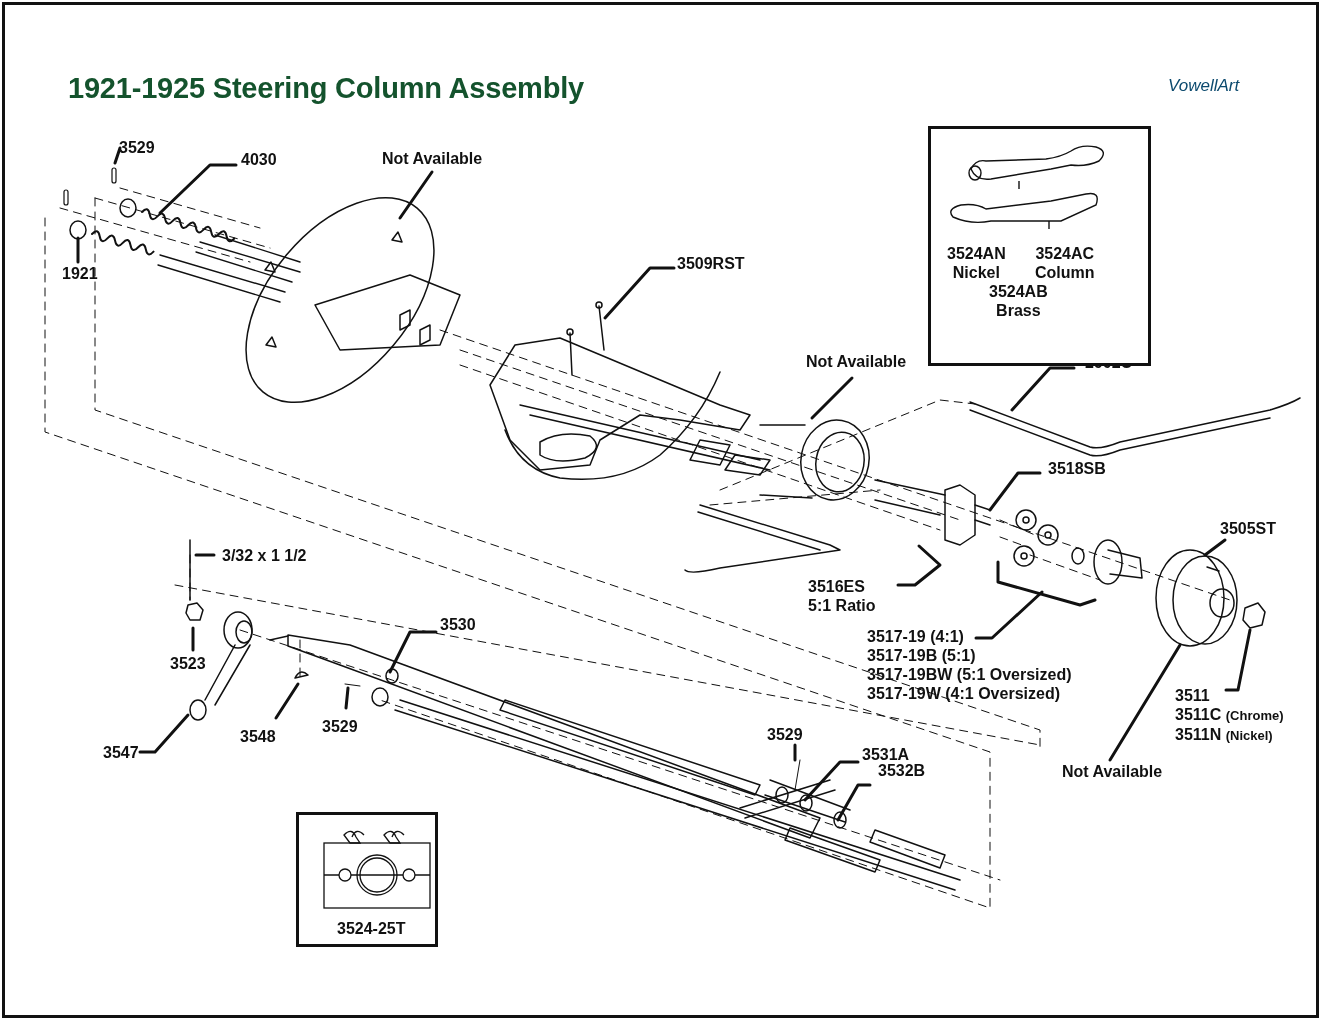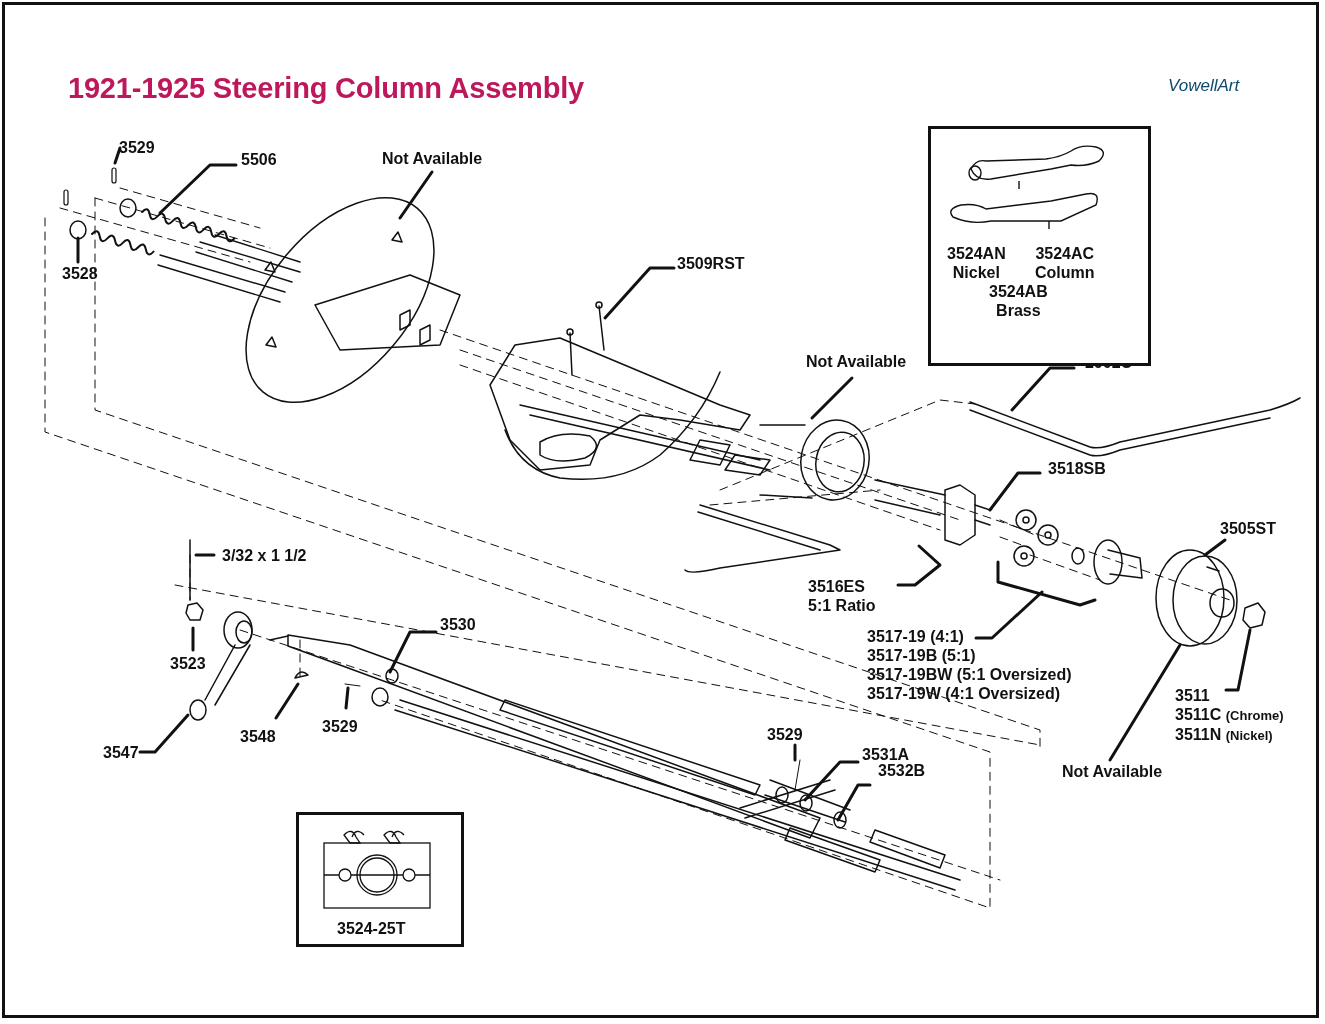--- a/index.html
+++ b/index.html
@@ -1,19 +1,19 @@
 <!DOCTYPE html>
 <html><head>
   <meta charset="utf-8">
   <style>
     html, body { margin: 0; padding: 0; background: #ffffff; }
     body { width: 1325px; height: 1024px; overflow: hidden; position: relative; font-family: "Liberation Sans", sans-serif; }
     .frame { position: absolute; left: 2px; top: 2px; width: 1317px; height: 1016px; border: 3px solid #111; box-sizing: border-box; }
     svg#diagram { position: absolute; left: 0; top: 0; }
-    .title { position: absolute; left: 68px; top: 72px; font-size: 29px; font-weight: bold; color: #be185d; letter-spacing: -0.2px; }
+    .title { position: absolute; left: 68px; top: 72px; font-size: 29px; font-weight: bold; color: #14532d; letter-spacing: -0.2px; }
     .credit { position: absolute; left: 1168px; top: 76px; font-size: 17px; font-style: italic; color: #0c4a6e; }
     .lbl { position: absolute; font-weight: bold; font-size: 16px; color: #111; white-space: nowrap; line-height: 19px; }
     .lbl .sub { font-size: 13px; }
     .center { text-align: center; }
     .inset { position: absolute; border: 3px solid #111; background: #fff; box-sizing: border-box; }
   </style>
 </head>
 <body>
 
 <div class="frame"></div>
@@ -188,22 +188,22 @@
       <polyline points="805,800 840,762 858,762"></polyline>
       <polyline points="838,820 858,785 870,785"></polyline>
     </g>
   </g>
 </svg>
 
 <div class="title">1921-1925 Steering Column Assembly</div>
 <div class="credit">VowellArt</div>
 
 <div class="lbl" style="left:119px;top:138px">3529</div>
-<div class="lbl" style="left:241px;top:150px">5506</div>
-<div class="lbl" style="left:62px;top:264px">3528</div>
+<div class="lbl" style="left:241px;top:150px">4030</div>
+<div class="lbl" style="left:62px;top:264px">1921</div>
 <div class="lbl" style="left:382px;top:149px">Not Available</div>
 <div class="lbl" style="left:677px;top:254px">3509RST</div>
 <div class="lbl" style="left:806px;top:352px">Not Available</div>
 <div class="lbl" style="left:1085px;top:353px">2902C</div>
 <div class="lbl" style="left:1048px;top:459px">3518SB</div>
 <div class="lbl" style="left:1220px;top:519px">3505ST</div>
 <div class="lbl" style="left:808px;top:577px">
   <div>3516ES</div>
   <div>5:1 Ratio</div>
 </div>
@@ -247,21 +247,21 @@
   <div class="lbl center" style="left:104px;top:115px">
     <div>3524AC</div>
     <div>Column</div>
   </div>
   <div class="lbl center" style="left:58px;top:153px">
     <div>3524AB</div>
     <div>Brass</div>
   </div>
 </div>
 
-<div class="inset" style="left:296px;top:812px;width:168px;height:135px">
+<div class="inset" style="left:296px;top:812px;width:142px;height:135px">
   <svg width="142" height="100" style="position:absolute;left:0;top:0">
     <g fill="none" stroke="#111" stroke-width="1.3">
       <rect x="25" y="28" width="106" height="65"></rect>
       <line x1="25" y1="60" x2="131" y2="60"></line>
       <circle cx="78" cy="60" r="20"></circle>
       <circle cx="78" cy="60" r="17"></circle>
       <circle cx="46" cy="60" r="6" fill="#fff"></circle>
       <circle cx="110" cy="60" r="6" fill="#fff"></circle>
       <path d="M45,20 q8,-8 12,2 l4,6 l-10,0 Z M65,20 q-8,-8 -12,2"></path>
       <path d="M85,20 q8,-8 12,2 l4,6 l-10,0 Z M105,20 q-8,-8 -12,2"></path>

